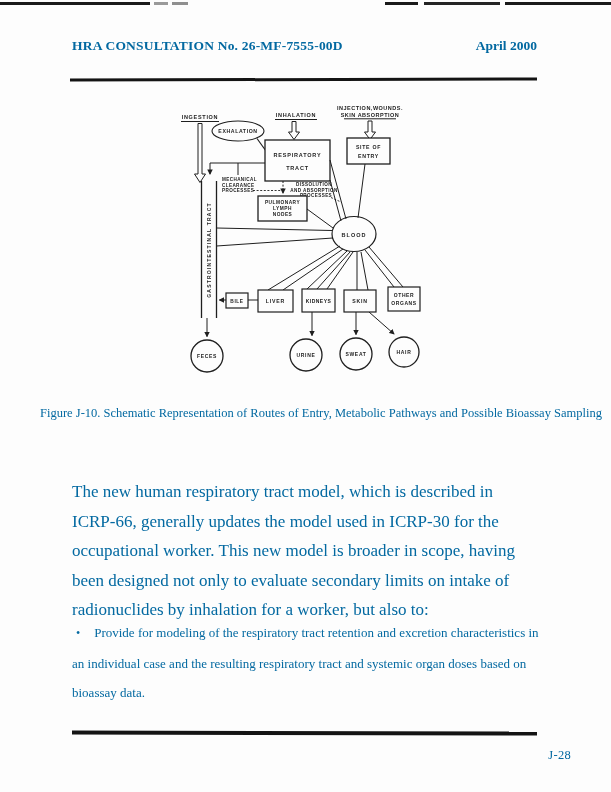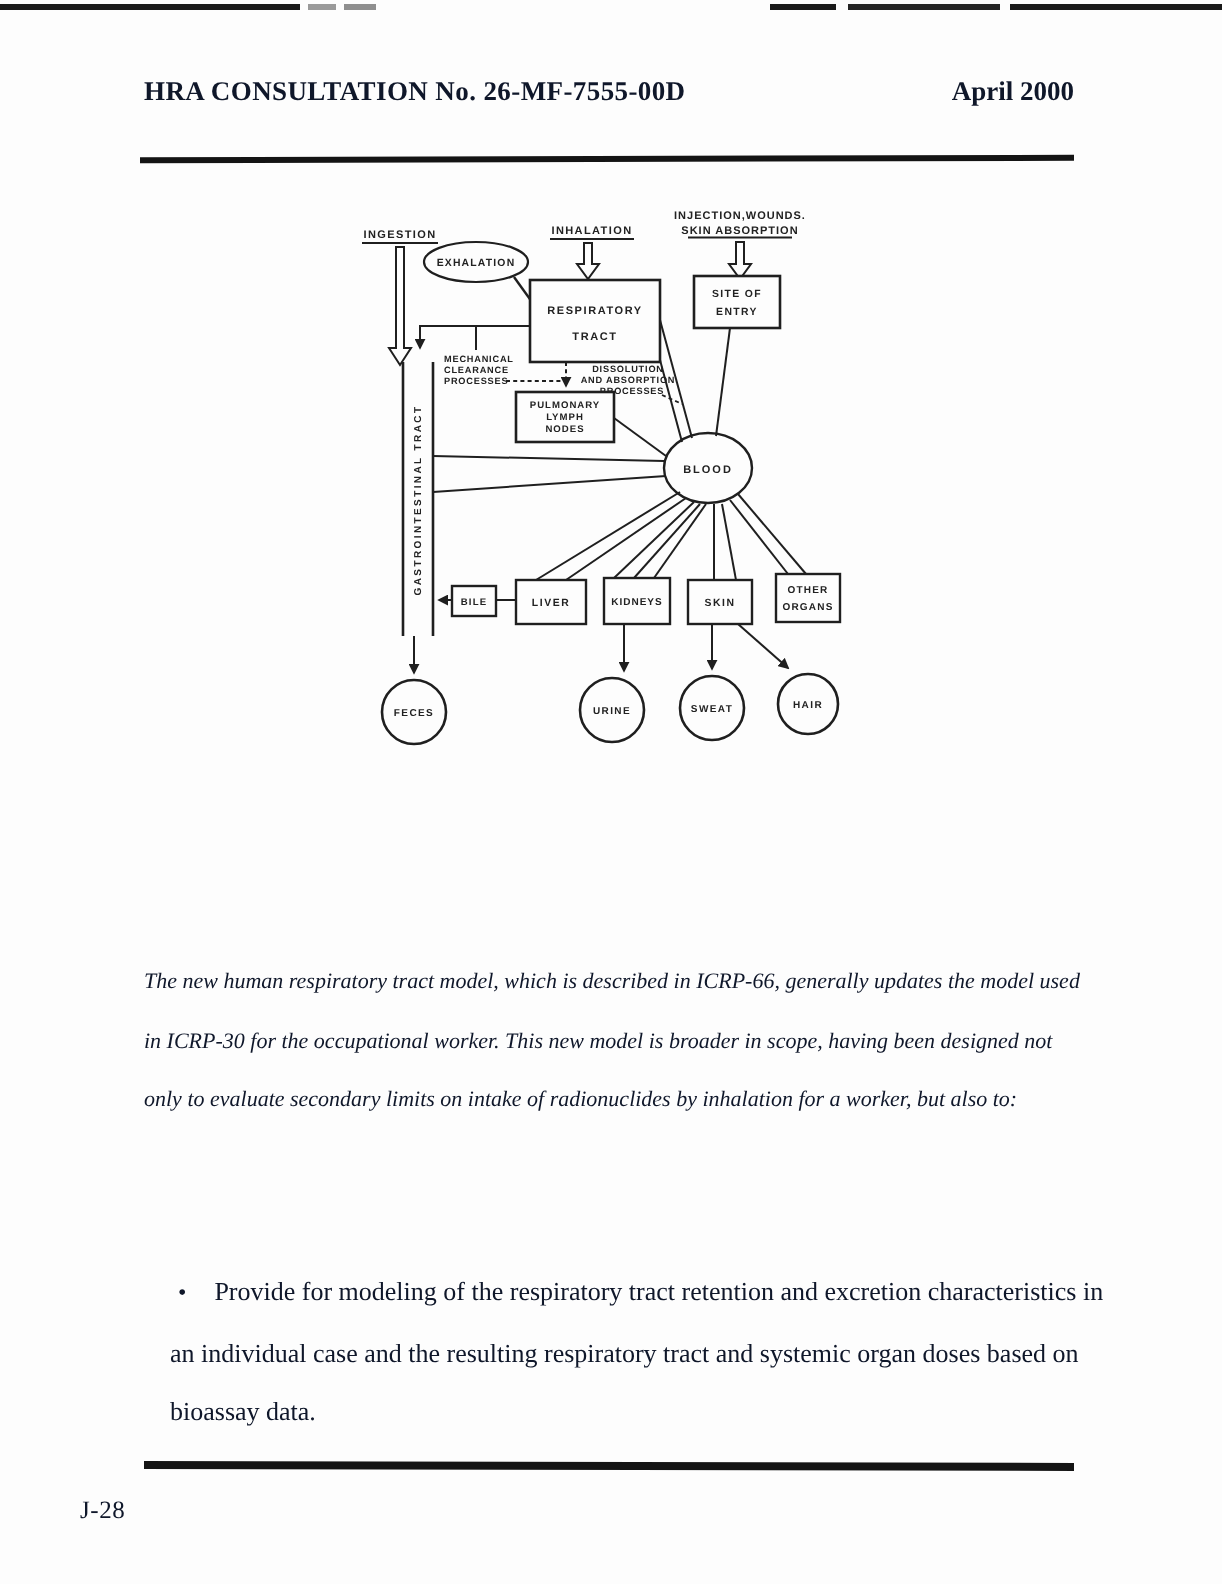--- a/index.html
+++ b/index.html
@@ -1,19 +1,19 @@
 <!DOCTYPE html>
 <html><head>
 <meta charset="utf-8">
 <style>
   html,body{margin:0;padding:0;background:#e8e8e8;}
   .page{
     position:relative;width:611px;height:792px;margin:0 auto;
     background:#fdfdfd;overflow:hidden;
-    font-family:"Liberation Serif", serif;color:#0f172a;
+    font-family:"Liberation Serif", serif;color:#0369a1;
   }
   .top-scan-line{
     position:absolute;left:0;top:2px;width:611px;height:3px;
     background:linear-gradient(90deg,
       #1a1a1a 0 150px, transparent 150px 154px,
       #9a9a9a 154px 168px, transparent 168px 172px,
       #8f8f8f 172px 188px, transparent 188px 385px,
       #1a1a1a 385px 418px, transparent 418px 424px,
       #242424 424px 500px, transparent 500px 505px,
       #1a1a1a 505px 611px);
@@ -33,33 +33,33 @@
   .diagram-svg{position:absolute;left:165px;top:95px;width:260px;height:290px;}
   .dg-label{font-family:"Liberation Sans", sans-serif;font-weight:bold;fill:#222;}
   .caption{
     position:absolute;left:40px;width:531px;text-align:center;
     font-size:12.5px;white-space:nowrap;
   }
   .caption.l1{top:406px;}
   .caption.l2{top:435px;}
   .body-par{
     position:absolute;left:72px;top:477px;width:468px;
-    font-size:11px;line-height:29.5px;margin:0;font-style:italic;
+    font-size:17px;line-height:29.5px;margin:0;
   }
   .bullet-par{
     position:absolute;left:72px;top:618px;width:468px;
-    font-size:13px;line-height:29.5px;margin:13px;
+    font-size:13px;line-height:29.5px;margin:0;
   }
   .bullet-marker{display:inline-block;margin:0 14px 0 4px;font-size:12px;}
   .ftr-rule{
     position:absolute;left:72px;top:731px;width:465px;height:3.5px;background:#141414;
     transform:rotate(.12deg);
   }
   .ftr-page{
-    position:absolute;left:40px;top:748px;width:531px;text-align:left;
+    position:absolute;left:40px;top:748px;width:531px;text-align:right;
     font-size:12.5px;letter-spacing:.3px;
   }
 </style>
 </head>
 <body>
 
 <div class="page">
 
   <div class="top-scan-line"></div>
 
@@ -201,20 +201,21 @@
     <g>
       <circle cx="191" cy="259" r="16" fill="#fdfdfd" stroke="#1f1f1f" stroke-width="1.3"></circle>
       <text class="dg-label" x="191" y="261" font-size="5" letter-spacing="0.7" text-anchor="middle">SWEAT</text>
     </g>
     <g>
       <circle cx="239" cy="257" r="15" fill="#fdfdfd" stroke="#1f1f1f" stroke-width="1.3"></circle>
       <text class="dg-label" x="239" y="259" font-size="5" letter-spacing="0.7" text-anchor="middle">HAIR</text>
     </g>
   </svg>
 
+  <div class="caption l1">Figure J-10.  Schematic Representation of Routes of Entry, Metabolic Pathways and Possible Bioassay Sampling</div>
 
   <p class="body-par">The new human respiratory tract model, which is described in ICRP-66, generally updates the model used in ICRP-30 for the occupational worker.  This new model is broader in scope, having been designed not only to evaluate secondary limits on intake of radionuclides by inhalation for a worker, but also to:</p>
 
   <p class="bullet-par"><span class="bullet-marker">•</span><span>Provide for modeling of the respiratory tract retention and excretion characteristics in an individual case and the resulting respiratory tract and systemic organ doses based on bioassay data.</span></p>
 
   <div class="ftr-rule"></div>
   <div class="ftr-page">J-28</div>
 
 </div>
 

